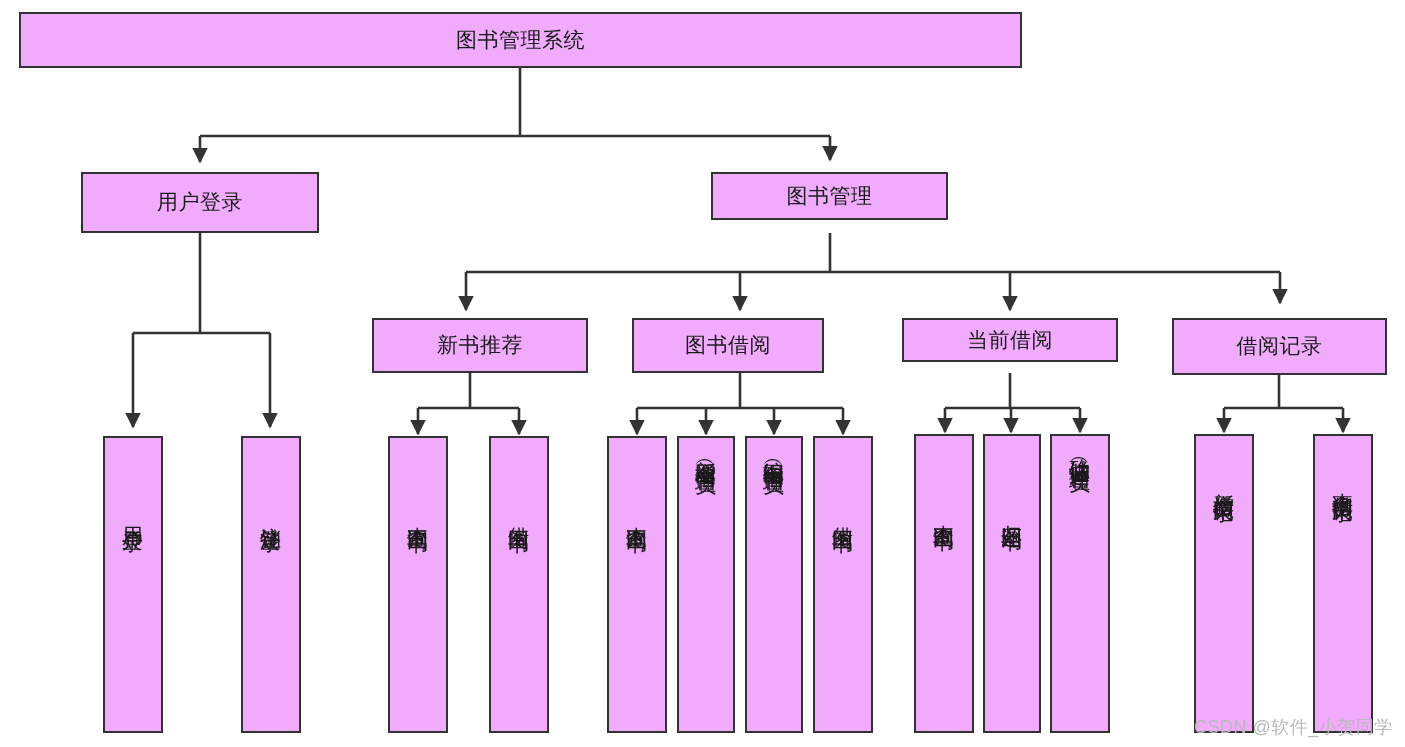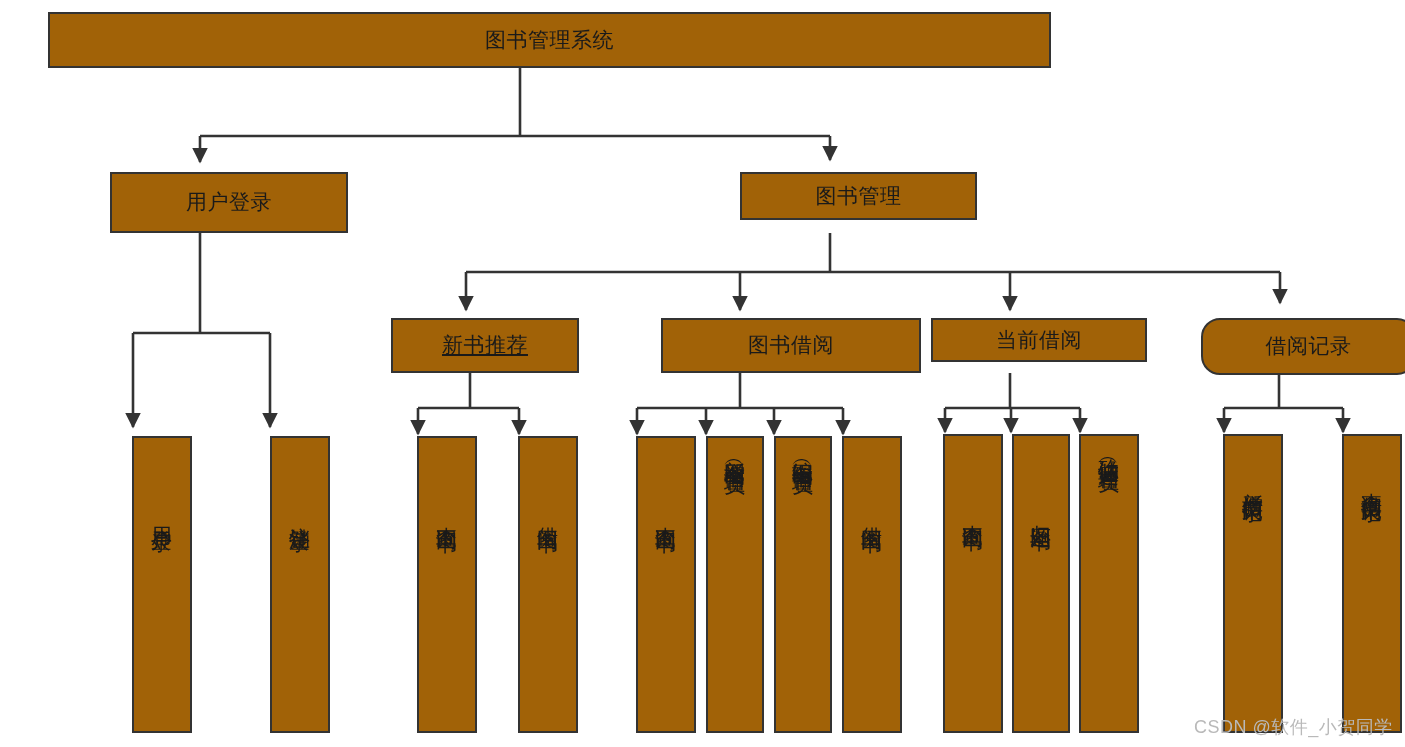--- a/index.html
+++ b/index.html
@@ -21,26 +21,25 @@
     left: 0;
     top: 0;
     width: 1405px;
     height: 747px;
     pointer-events: none;
   }
   .node {
     position: absolute;
     box-sizing: border-box;
     border: 2.5px solid #333333;
-    background: #a16207;
+    background: #f0abfc;
     display: flex;
     align-items: center;
     justify-content: center;
     color: #1a1a1a;
-    margin-left: 29px;
   }
   .node .label {
     font-size: 21px;
     line-height: 1.18;
     letter-spacing: 0.5px;
     white-space: nowrap;
     color: #1a1a1a;
   }
   
   .node.vertical {
@@ -128,33 +127,33 @@
   </div>
 
   <div class="node" style="left:81px; top:172px; width:238px; height:61px;">
     <span class="label">用户登录</span>
   </div>
 
   <div class="node" style="left:711px; top:172px; width:237px; height:48px;">
     <span class="label">图书管理</span>
   </div>
 
-  <div class="node" style="left:362px; top:318px; width:188px; height:55px;text-decoration:underline;">
+  <div class="node" style="left:372px; top:318px; width:216px; height:55px;">
     <span class="label">新书推荐</span>
   </div>
 
-  <div class="node" style="left:632px; top:318px; width:260px; height:55px;">
+  <div class="node" style="left:632px; top:318px; width:192px; height:55px;">
     <span class="label">图书借阅</span>
   </div>
 
   <div class="node" style="left:902px; top:318px; width:216px; height:44px;">
     <span class="label">当前借阅</span>
   </div>
 
-  <div class="node" style="left:1172px; top:318px; width:215px; height:57px;border-radius:19px;">
+  <div class="node" style="left:1172px; top:318px; width:215px; height:57px;">
     <span class="label">借阅记录</span>
   </div>
 
   <div class="node vertical" style="left:103px; top:436px; width:60px; height:297px; padding-top:72px;">
     <span class="label">用户登录</span>
   </div>
 
   <div class="node vertical" style="left:241px; top:436px; width:60px; height:297px; padding-top:72px;">
     <span class="label">注销登录</span>
   </div>

